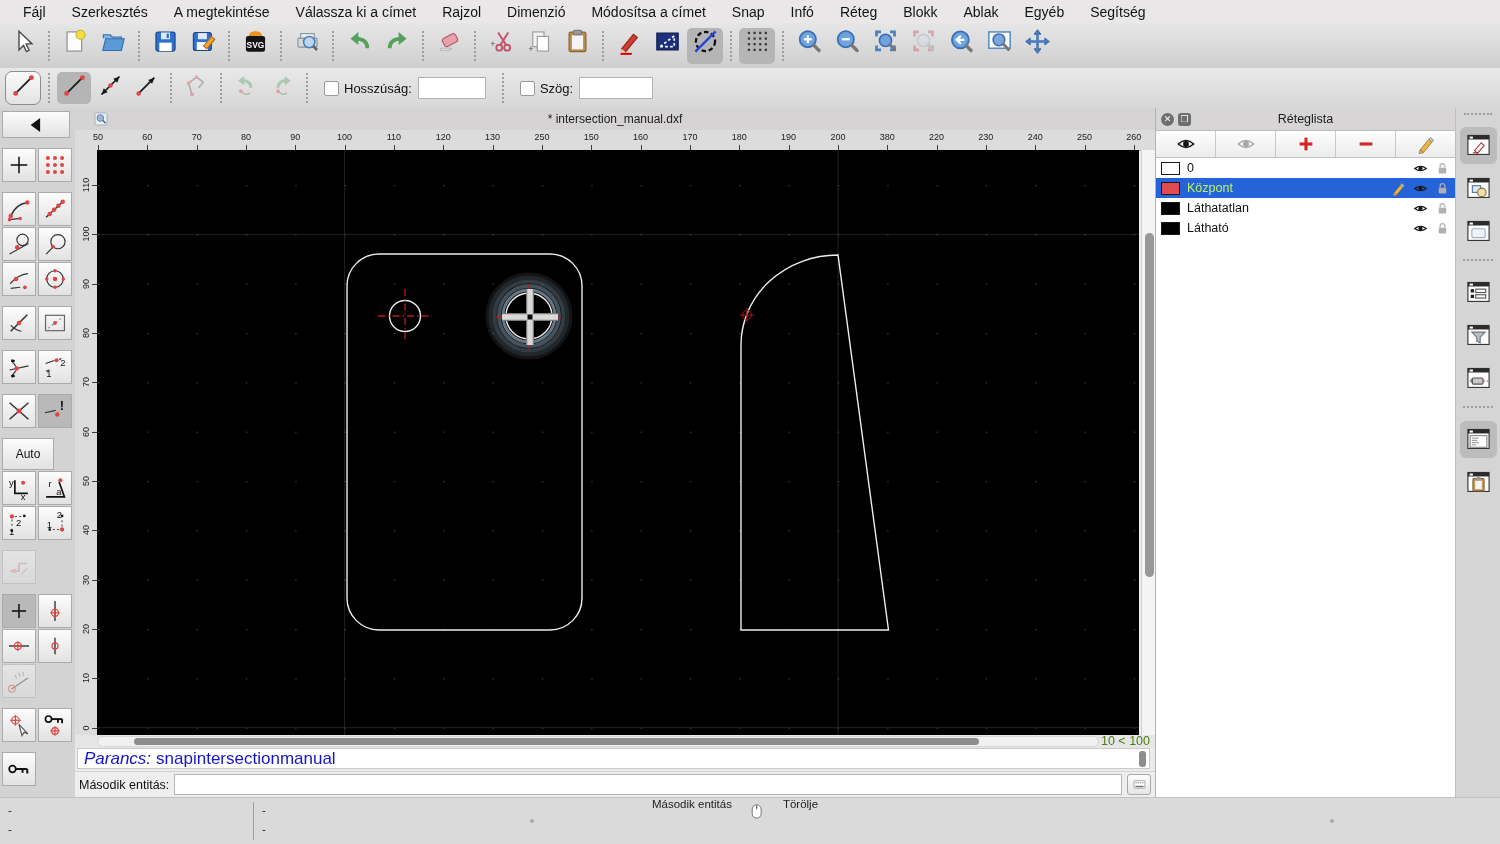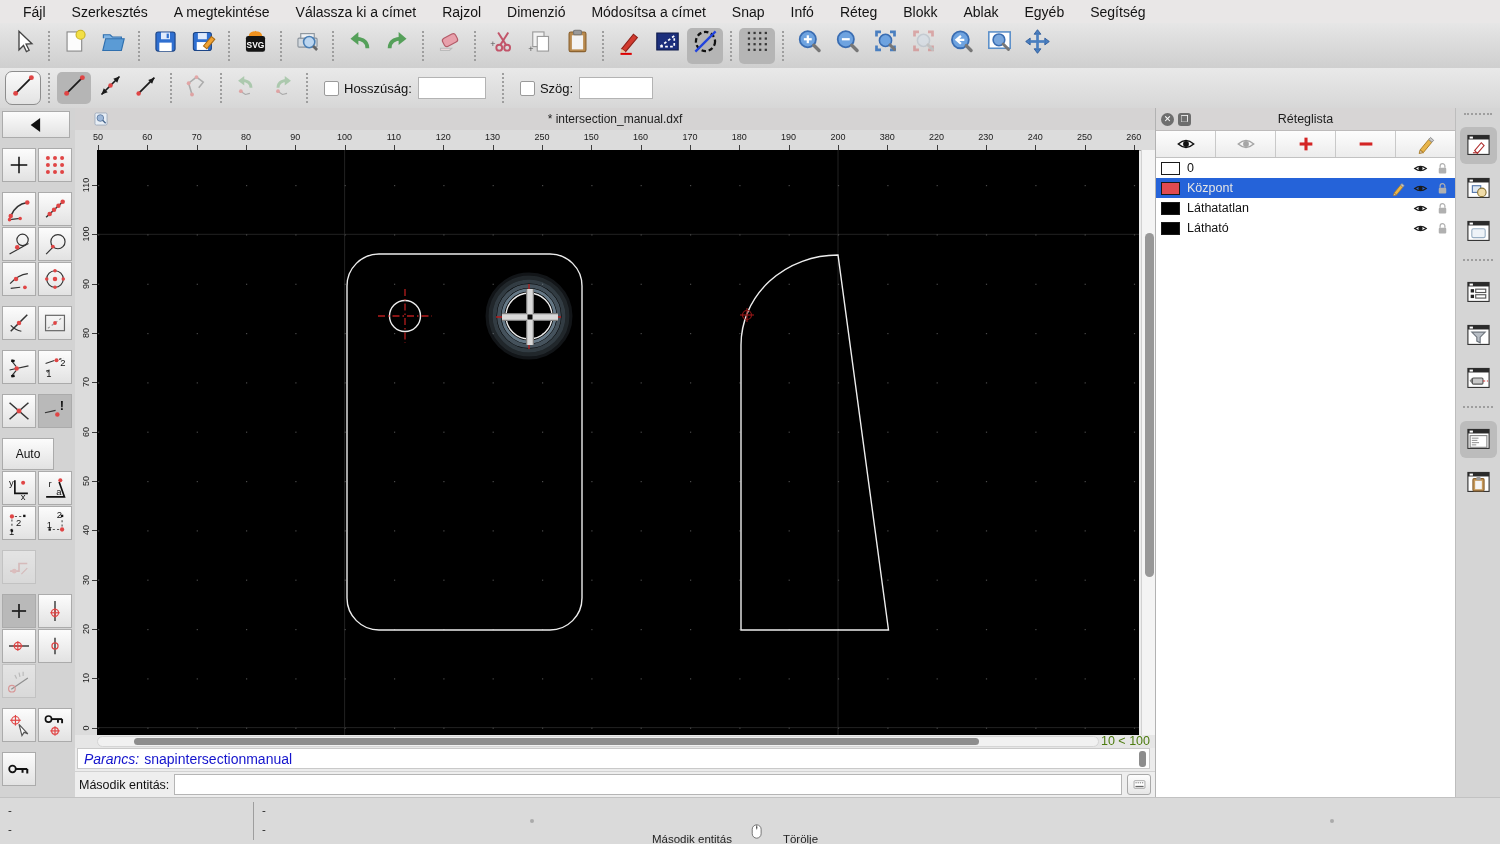--- a/index.html
+++ b/index.html
@@ -57,21 +57,21 @@
   .vcell span{transform:rotate(-90deg);font-size:9px;color:#1a1a1a}
   .vcell::after{content:"";position:absolute;right:0;top:50%;width:5px;height:1px;background:#3d3d3d}
   #canvas-wrap{position:absolute;left:22px;top:42px;width:1042px;height:585px;background:#000}
   #vscroll{position:absolute;left:1066px;top:42px;width:14px;height:585px;background:#f4f4f4;border-left:1px solid #d2d2d2}
   #vthumb{position:absolute;left:2.5px;top:83px;width:9px;height:344px;background:#989898;border-radius:5px}
   #hscroll-row{position:absolute;left:0;top:627px;width:1080px;height:13px;background:#e6e6e6}
   #hscroll-track{position:absolute;left:22px;top:1px;width:1002px;height:11px;background:#f1f1f1;border:1px solid #d5d5d5;border-radius:6px;box-sizing:border-box}
   #hthumb{position:absolute;left:36px;top:1px;width:845px;height:7px;background:#8d8d8d;border-radius:4px}
   #gridstatus{position:absolute;right:5px;top:-1px;font-size:12.5px;color:#4d7c0f}
   #cmd-history{position:absolute;left:2px;top:640px;width:1073px;height:21px;background:#fff;border:1px solid #c9c9c9;
-               display:flex;align-items:center;padding-left:6px;font-size:14px;color:#1414cc;box-sizing:border-box}
+               display:flex;align-items:center;padding-left:6px;font-size:17px;color:#1414cc;box-sizing:border-box}
   #cmd-history .prompt{font-style:italic;margin-right:5px}
   #cmd-hscroll{position:absolute;right:3px;top:2px;width:7px;height:16px;background:#8d8d8d;border-radius:3px}
   #cmd-input-row{position:absolute;left:0;top:663px;width:1080px;height:26px;background:#eeeeee;border-top:1px solid #d2d2d2;
                  display:flex;align-items:center;font-size:12.5px;padding:0 4px;gap:5px;box-sizing:border-box}
   #cmd-input{flex:1;height:19px;border:1px solid #b5b5b5;background:#fff;font:inherit;padding:0 4px}
   .kbd-btn{width:22px;height:19px;background:linear-gradient(#fdfdfd,#e6e6e6);border:1px solid #a8a8a8;border-radius:3px;
            display:flex;align-items:center;justify-content:center;flex:none}
   .kbd-btn svg{width:15px;height:13px}
 
   
@@ -80,42 +80,42 @@
             font-size:12.5px;color:#1c1c1c;padding-left:5px;gap:4px}
   #lp-title .ttl{position:absolute;left:0;right:0;text-align:center}
   .winbtn{width:13px;height:13px;border-radius:7px;background:#6e6e6e;color:#fff;display:flex;align-items:center;
           justify-content:center;font-size:9px;z-index:2}
   .winbtn.sq{border-radius:3px;background:#6e6e6e}
   #lp-tools{height:26px;display:flex;border-bottom:1px solid #c2c2c2;background:linear-gradient(#fdfdfd,#ececec)}
   .lp-tool{flex:1;border-right:1px solid #c9c9c9;display:flex;align-items:center;justify-content:center}
   .lp-tool:last-child{border-right:none}
   .lp-tool svg{width:20px;height:20px}
   .lrow{height:20px;display:flex;align-items:center;gap:7px;padding:0 5px;font-size:12.5px;color:#111}
-  .lrow.selected{background:#2563d9;color:#e5e5e5}
+  .lrow.selected{background:#2563d9;color:#bef264}
   .swatch{width:17px;height:11px;border:1px solid #1a1a1a;flex:none}
   .lrow .lname{flex:1}
   .rowic{width:15px;height:15px;flex:none}
   .rowic svg{width:15px;height:15px}
   .hidden{visibility:hidden}
 
   
   #rightstrip{left:1455px;top:108px;width:45px;height:689px;background:#d5d5d5;border-left:1px solid #bdbdbd;
               display:flex;flex-direction:column;align-items:center;padding-top:3px;box-sizing:border-box}
   .rs-handle{width:28px;height:5px;border-top:2px dotted #9e9e9e;margin:2px 0 4px}
   .rsbtn{width:37px;height:37px;border-radius:6px;display:flex;align-items:center;justify-content:center;margin:3px 0;flex:none}
   .rsbtn svg{width:29px;height:29px}
   .rsbtn.pressed{background:#bcbcbc}
   .rs-sep{width:30px;height:6px;border-top:2px dotted #9e9e9e;margin:6px 0 4px}
 
   
   #statusbar{left:0;top:797px;width:1500px;height:47px;background:#dadada;border-top:1px solid #c2c2c2;font-size:11.5px;color:#222}
   #coord-abs{position:absolute;left:8px;top:7px;display:flex;flex-direction:column;gap:9px;line-height:10px}
   #coord-div{position:absolute;left:253px;top:4px;width:1px;height:38px;background:#9e9e9e}
   #coord-rel{position:absolute;left:262px;top:7px;display:flex;flex-direction:column;gap:9px;line-height:10px}
-  #mouse-help{position:absolute;left:652px;top:0;height:47px;display:flex;align-items:flex-end;gap:18px}
+  #mouse-help{position:absolute;left:652px;top:0;height:47px;display:flex;align-items:flex-start;gap:18px}
   #mouse-help svg{width:15px;height:27px}
   #sel-status{position:absolute;left:941px;top:0;height:47px;display:flex;align-items:center;gap:6px;color:#2b2b2b}
   .graydot{width:4px;height:4px;border-radius:2px;background:#aaa}
   #dot1{position:absolute;left:530px;top:21px}
   #dot2{position:absolute;left:1330px;top:21px}
 </style>
 </head>
 <body>
 
 <div id="menubar" class="abs">

